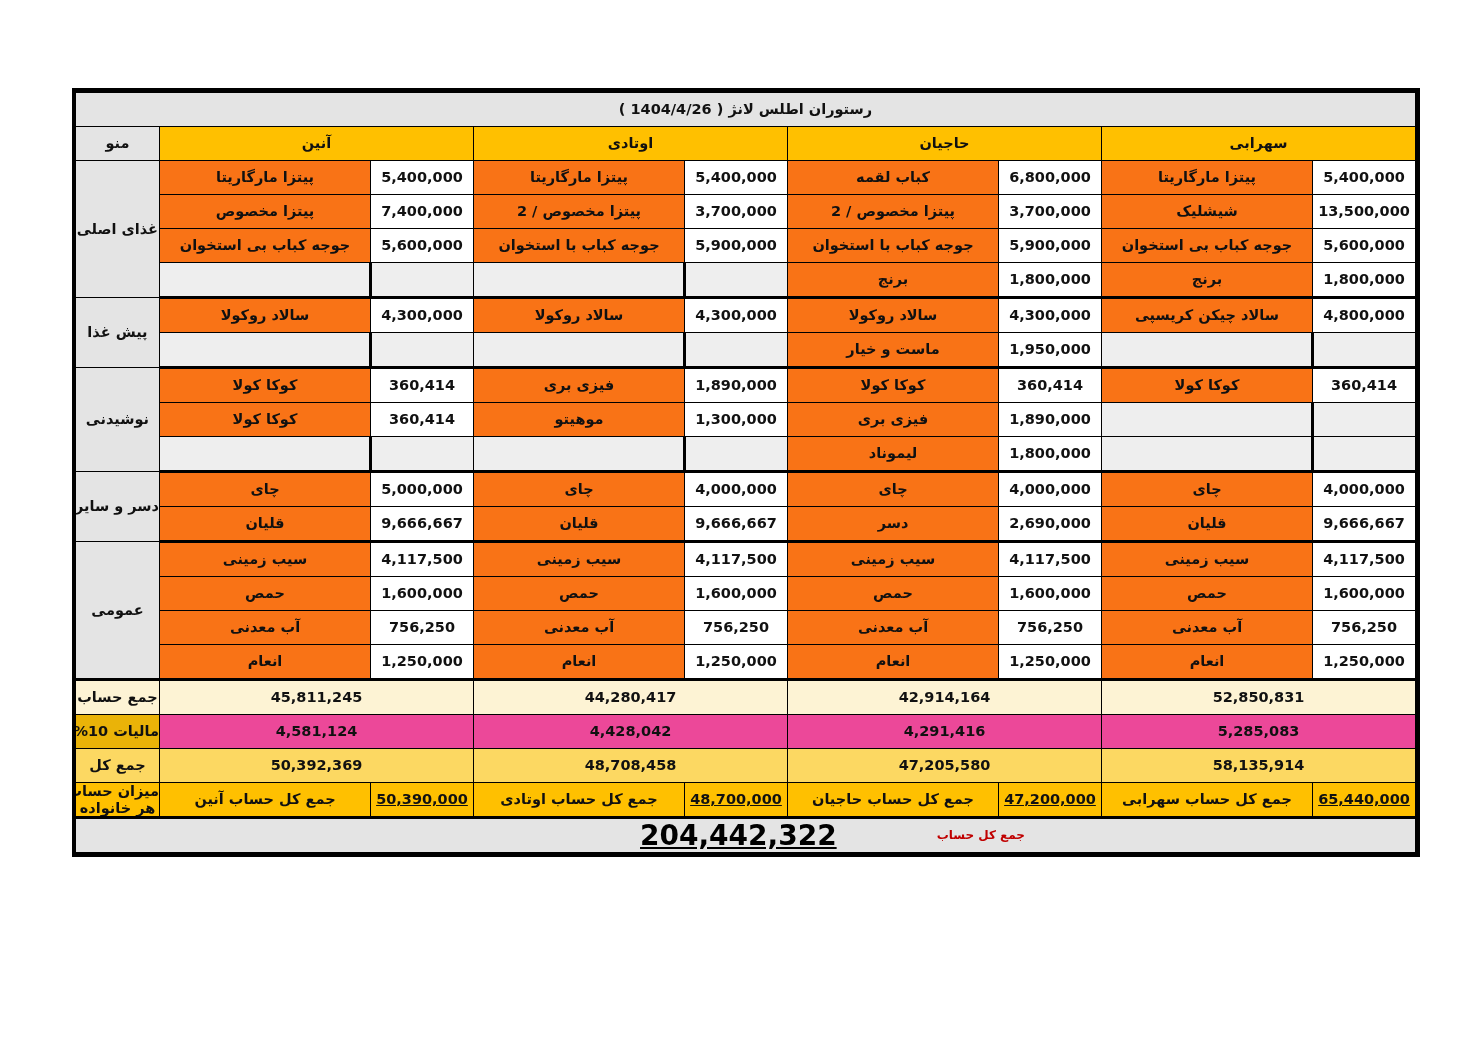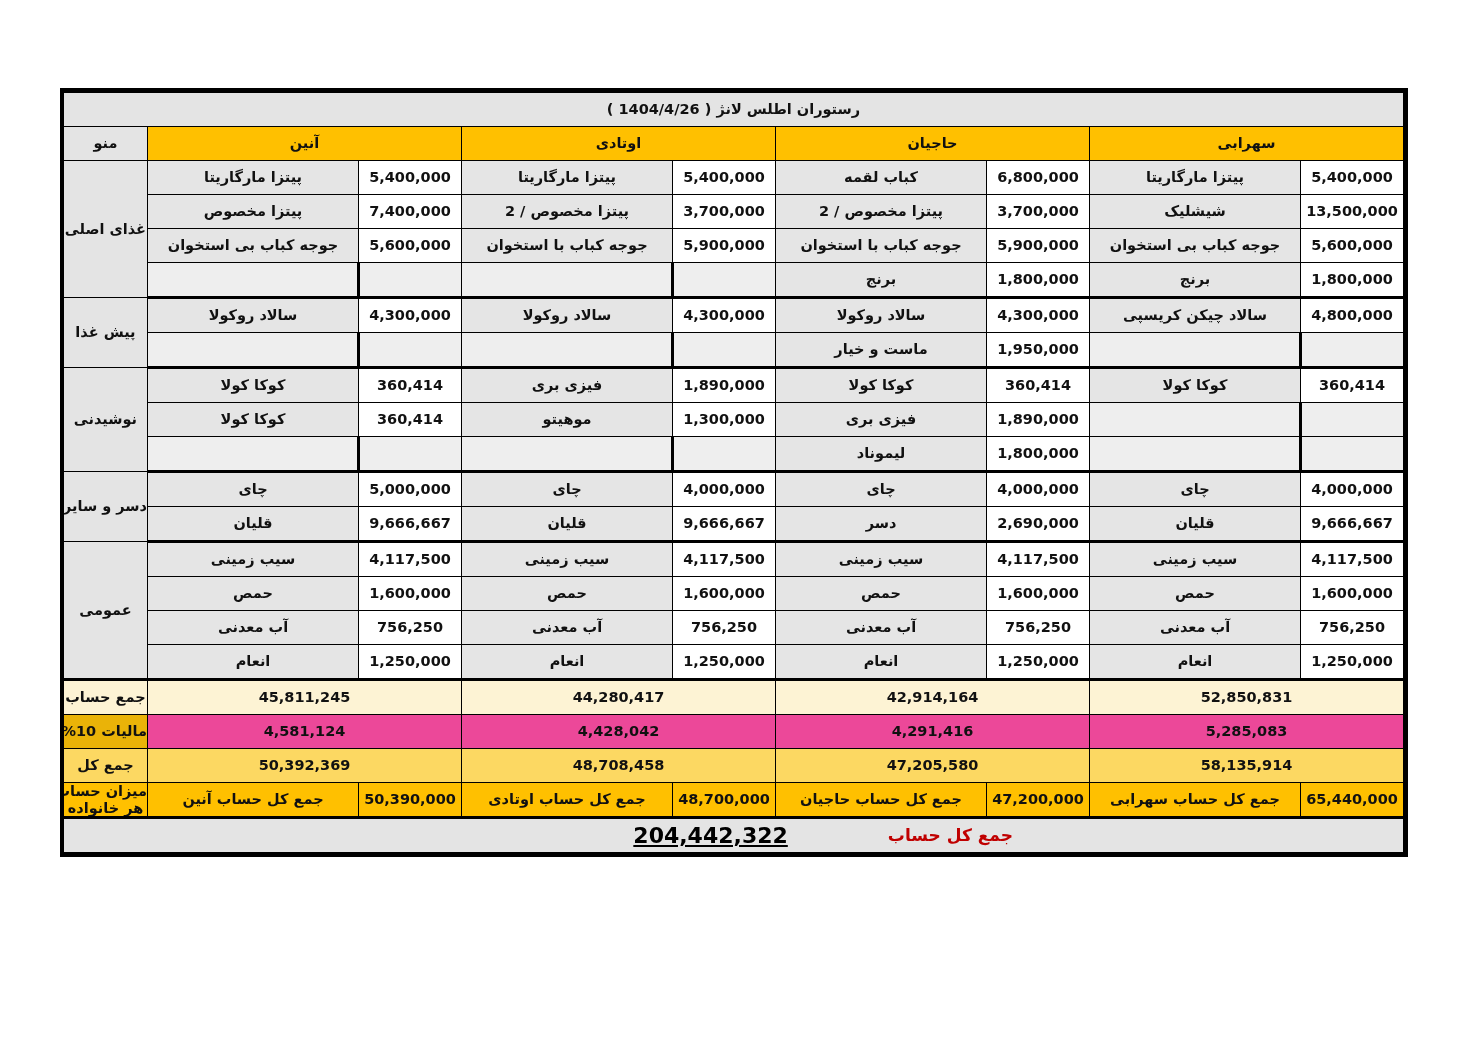--- a/index.html
+++ b/index.html
@@ -11,21 +11,21 @@
     height: 1038px;
     overflow: hidden;
   }
   body {
     font-family: "DejaVu Sans", "Liberation Sans", sans-serif;
   }
 
   
   #sheet {
     position: absolute;
-    left: 60px;
+    left: 72px;
     top: 88px;
     width: 1348px;
     box-sizing: border-box;
     border: 4px solid #000000;
     background: #ffffff;
   }
 
   table.grid {
     border-collapse: collapse;
     table-layout: fixed;
@@ -67,21 +67,21 @@
   td.menu-head {
     background: #e4e4e4;
     height: 38px;
     font-size: 15px;
     border-bottom: 3px solid #000000;
     border-right: 3px solid #000000;
   }
 
   
   td.item {
-    background: #e5e5e5;
+    background: #f97316;
     text-align: center;
     font-size: 14.5px;
     padding: 0 6px;
   }
   td.price {
     background: #ffffff;
     text-align: center;
     font-size: 15px;
     direction: ltr;
   }
@@ -107,21 +107,21 @@
   }
 
   
   tr.sec-end > td { border-bottom: 3px solid #000000; }
 
   
   td.sum-1 { background: #fdf3d4; height: 37px; font-size: 16px; border-left:3px solid #000; border-right:3px solid #000; }
   td.sum-2 { background: #ec4899; height: 37px; font-size: 16px; border-left:3px solid #000; border-right:3px solid #000; }
   td.sum-3 { background: #fcd862; height: 37px; font-size: 16px; border-left:3px solid #000; border-right:3px solid #000; }
   td.sum-4 { background: #ffc000; height: 45px; font-size: 15px; border-left:3px solid #000; border-right:3px solid #000;margin-top:34px; }
-  td.sum-4 .u { }
+  td.sum-4 .u { text-decoration: underline; }
 
   td.sumlab-1 { background: #fdf3d4; font-size: 14px; border-right:3px solid #000; border-left:3px solid #000; }
   td.sumlab-2 { background: #eab308; font-size: 14px; border-right:3px solid #000; border-left:3px solid #000; }
   td.sumlab-3 { background: #fcd862; font-size: 14px; border-right:3px solid #000; border-left:3px solid #000; }
   td.sumlab-4 { background: #ffc000; font-size: 13px; line-height: 1.35; white-space: normal;
                 border-right:3px solid #000; border-left:3px solid #000; border-bottom:3px solid #000; }
 
   tr.sum-row-top > td { border-top: 3px solid #000000; }
   tr.sum-row-last > td { border-bottom: 3px solid #000000; }
 
@@ -135,27 +135,27 @@
     display: flex;
     flex-direction: row;
     align-items: center;
     justify-content: flex-start;
     height: 100%;
     padding-right: 390px;
     box-sizing: border-box;
   }
   .grand-label {
     color: #c00000;
-    font-size: 17px;
+    font-size: 12px;
     font-weight: bold;
     margin-left: 100px;
   }
   .grand-value {
     color: #000000;
-    font-size: 22px;
+    font-size: 28px;
     font-weight: bold;
     text-decoration: underline;
     direction: ltr;
   }
 </style>
 </head>
 <body>
 
 <div id="sheet">
   <table class="grid">

